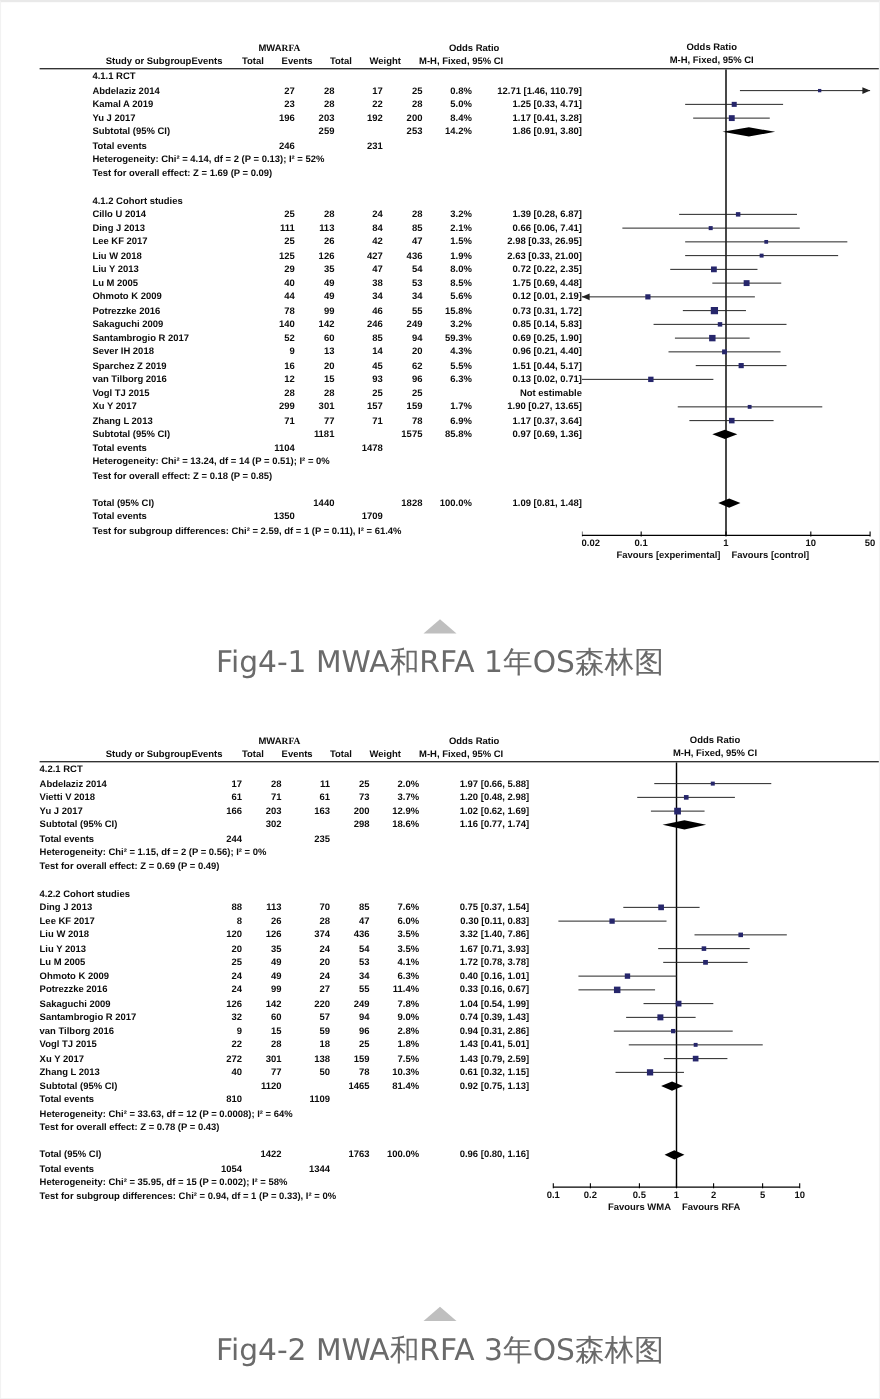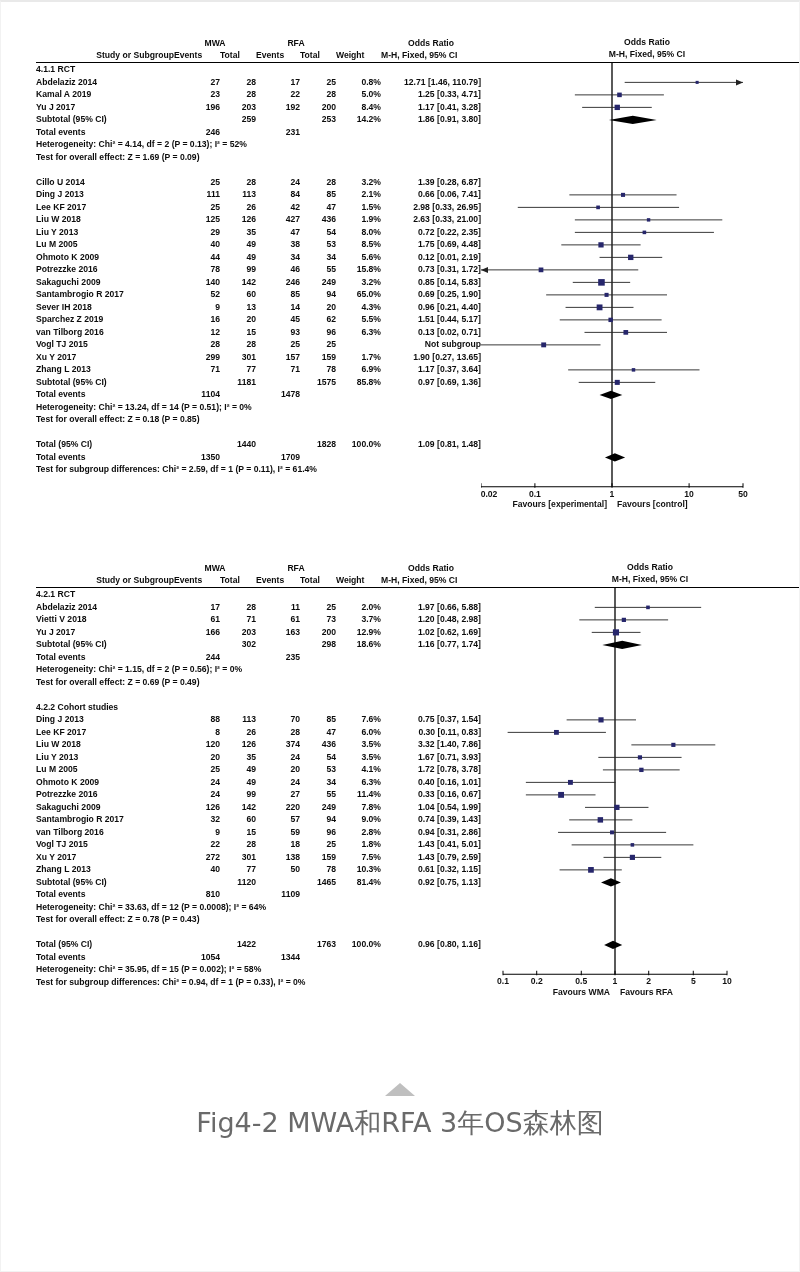--- a/index.html
+++ b/index.html
@@ -7,22 +7,22 @@
     width:800px;height:1272px;box-sizing:border-box;position:relative;
     background:#ffffff;border:1px solid #f2f2f2;border-top:2px solid #e9e9e9;
     padding-top:36px;overflow:hidden;
     font-family:"Liberation Sans","DejaVu Sans",sans-serif;color:#0c0c0c;
   }
   .figure{padding-left:35px;}
   .fig-header{position:relative;width:763px;border-bottom:1.6px solid #000;padding-bottom:1px;}
   .hrow1,.hrow2,.row{display:grid;grid-template-columns:138px 46px 36px 44px 36px 45px 100px;white-space:nowrap;}
   .hrow1{height:11px;line-height:11px;font-size:8.6px;font-weight:700;}
   .hrow2{height:12px;line-height:12px;font-size:8.6px;font-weight:700;}
-  .hrow1 .g1{grid-column:2/4;text-align:center;}
-  .hrow1 .g2{grid-column:4/6;text-align:center;}
+  .hrow1 .g1{grid-column:2/4;text-align:right;}
+  .hrow1 .g2{grid-column:4/6;text-align:left;font-family:Liberation Serif, serif;}
   .hrow1 .or{grid-column:7;text-align:center;}
   .hrow2 .cell{text-align:left;}
   .hrow2 .study{text-align:right;}
   .svg-head{position:absolute;bottom:2px;transform:translateX(-50%);text-align:center;
     font-size:8.6px;font-weight:700;line-height:11.5px;white-space:nowrap;}
   .fig-body{position:relative;}
   .rows{width:445px;font-size:8.6px;font-weight:700;}
   .row{height:12.5px;line-height:12.5px;}
   .line{height:12.5px;line-height:12.5px;white-space:nowrap;}
   .cell{overflow:visible;}
@@ -58,21 +58,21 @@
         <div class="cell">Events</div>
         <div class="cell">Total</div>
         <div class="cell">Weight</div>
         <div class="cell">M-H, Fixed, 95% CI</div>
       </div>
       <div class="svg-head" style="left: 611px;">
         <div>Odds Ratio</div>
         <div>M-H, Fixed, 95% CI</div>
       </div>
     </div>
-    <div class="fig-body" style="height: 452px;">
+    <div class="fig-body" style="height: 452px; margin-left: 48px;">
       <div class="rows">
           <div class="line">4.1.1 RCT</div>
           <div class="row">
             <div class="cell study">Abdelaziz 2014</div>
             <div class="cell num">27</div>
             <div class="cell num">28</div>
             <div class="cell num">17</div>
             <div class="cell num">25</div>
             <div class="cell num">0.8%</div>
             <div class="cell num">12.71 [1.46, 110.79]</div>
@@ -109,20 +109,21 @@
             <div class="cell num">246</div>
             <div class="cell num"></div>
             <div class="cell num">231</div>
             <div class="cell num"></div>
             <div class="cell num"></div>
             <div class="cell num"></div>
           </div>
           <div class="line">Heterogeneity: Chi² = 4.14, df = 2 (P = 0.13); I² = 52%</div>
           <div class="line">Test for overall effect: Z = 1.69 (P = 0.09)</div>
           <div class="line"></div>
+          <div class="line">4.1.2 Cohort studies</div>
           <div class="row">
             <div class="cell study">Cillo U 2014</div>
             <div class="cell num">25</div>
             <div class="cell num">28</div>
             <div class="cell num">24</div>
             <div class="cell num">28</div>
             <div class="cell num">3.2%</div>
             <div class="cell num">1.39 [0.28, 6.87]</div>
           </div>
           <div class="row">
@@ -196,21 +197,21 @@
             <div class="cell num">249</div>
             <div class="cell num">3.2%</div>
             <div class="cell num">0.85 [0.14, 5.83]</div>
           </div>
           <div class="row">
             <div class="cell study">Santambrogio R 2017</div>
             <div class="cell num">52</div>
             <div class="cell num">60</div>
             <div class="cell num">85</div>
             <div class="cell num">94</div>
-            <div class="cell num">65.0%</div>
+            <div class="cell num">59.3%</div>
             <div class="cell num">0.69 [0.25, 1.90]</div>
           </div>
           <div class="row">
             <div class="cell study">Sever IH 2018</div>
             <div class="cell num">9</div>
             <div class="cell num">13</div>
             <div class="cell num">14</div>
             <div class="cell num">20</div>
             <div class="cell num">4.3%</div>
             <div class="cell num">0.96 [0.21, 4.40]</div>
@@ -233,21 +234,21 @@
             <div class="cell num">6.3%</div>
             <div class="cell num">0.13 [0.02, 0.71]</div>
           </div>
           <div class="row">
             <div class="cell study">Vogl TJ 2015</div>
             <div class="cell num">28</div>
             <div class="cell num">28</div>
             <div class="cell num">25</div>
             <div class="cell num">25</div>
             <div class="cell num"></div>
-            <div class="cell num">Not subgroup</div>
+            <div class="cell num">Not estimable</div>
           </div>
           <div class="row">
             <div class="cell study">Xu Y 2017</div>
             <div class="cell num">299</div>
             <div class="cell num">301</div>
             <div class="cell num">157</div>
             <div class="cell num">159</div>
             <div class="cell num">1.7%</div>
             <div class="cell num">1.90 [0.27, 13.65]</div>
           </div>
@@ -354,20 +355,24 @@
           <line x1="208.10554021887904" y1="420.25" x2="208.10554021887904" y2="424.75" stroke="#000000" stroke-width="1"></line>
           <text x="208.10554021887904" y="433.75" text-anchor="middle" font-size="8.6" font-weight="700" fill="#111">10</text>
           <line x1="262" y1="420.25" x2="262" y2="424.75" stroke="#000000" stroke-width="1"></line>
           <text x="262" y="433.75" text-anchor="middle" font-size="8.6" font-weight="700" fill="#111">50</text>
           <text x="126" y="444.25" text-anchor="end" font-size="8.6" font-weight="700" fill="#111">Favours [experimental]</text>
           <text x="136" y="444.25" text-anchor="start" font-size="8.6" font-weight="700" fill="#111">Favours [control]</text>
         </svg>
     </div>
   </section>
 
+  <div class="caption-block cap1">
+    <div class="tri"></div>
+    <div class="caption">Fig4-1 MWA和RFA 1年OS森林图</div>
+  </div>
 
   <section class="figure fig2">
     <div class="fig-header">
       <div class="hrow1">
         <div class="cell study"></div>
         <div class="cell g1">MWA</div>
         <div class="cell g2">RFA</div>
         <div class="cell"></div>
         <div class="cell or">Odds Ratio</div>
       </div>

